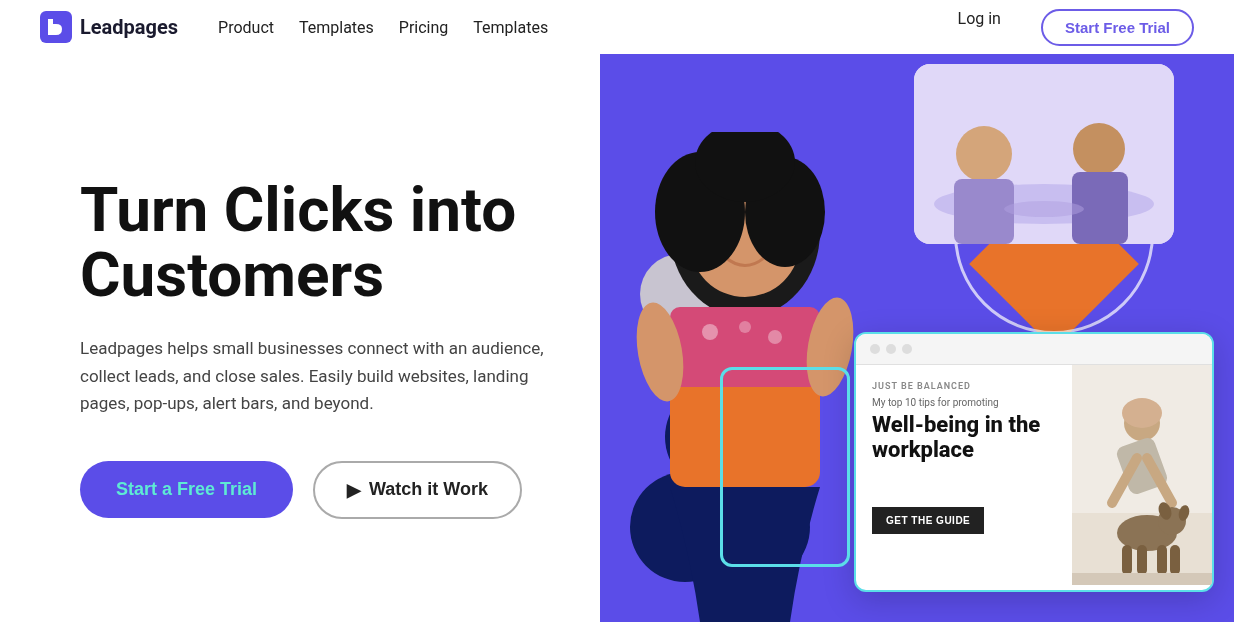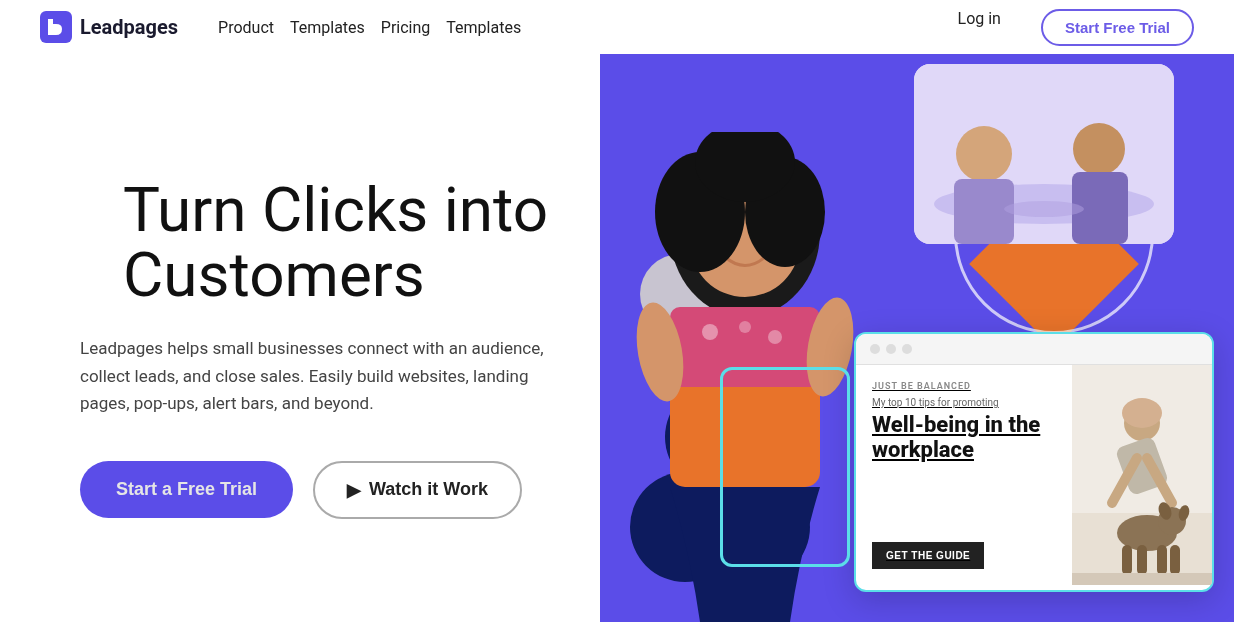--- a/index.html
+++ b/index.html
@@ -41,21 +41,21 @@
 
     .logo-text {
       font-size: 20px;
       font-weight: 700;
       color: #1a1a2e;
     }
 
     .nav-links {
       display: flex;
       align-items: center;
-      gap: 16px;
+      gap: 25px;
       flex: 1;
     }
 
     .nav-link {
       font-size: 16px;
       color: #222;
       text-decoration: none;
       cursor: pointer;
       font-weight: 400;
     }
@@ -95,44 +95,43 @@
       flex: 0 0 600px;
       padding: 60px 40px 40px 80px;
       display: flex;
       flex-direction: column;
       justify-content: center;
       z-index: 2;
     }
 
     .hero-title {
       font-size: 62px;
-      font-weight: 400;
+      font-weight: 700;
       line-height: 1.05;
       color: #111;
       margin-bottom: 28px;
-      margin-left: 43px;
     }
 
     .hero-description {
       font-size: 17px;
       color: #444;
       line-height: 1.6;
       max-width: 480px;
       margin-bottom: 44px;
     }
 
     .hero-buttons {
       display: flex;
       align-items: center;
       gap: 20px;
     }
 
     .btn-primary {
       background: #5b4de8;
-      color: #e5e5e5;
+      color: #5eead4;
       border: none;
       border-radius: 35px;
       padding: 18px 36px;
       font-size: 18px;
       font-weight: 700;
       cursor: pointer;
     }
 
     .btn-secondary {
       background: transparent;
@@ -249,22 +248,20 @@
     .landing-card-body {
       display: flex;
       height: calc(100% - 36px);
     }
 
     .landing-card-text {
       flex: 1;
       padding: 16px;
       display: flex;
       flex-direction: column;
-      justify-content: space-between;
-      text-decoration: underline;
     }
 
     .lc-tag {
       font-size: 9px;
       letter-spacing: 1px;
       color: #888;
       text-transform: uppercase;
       font-weight: 600;
       margin-bottom: 6px;
     }

